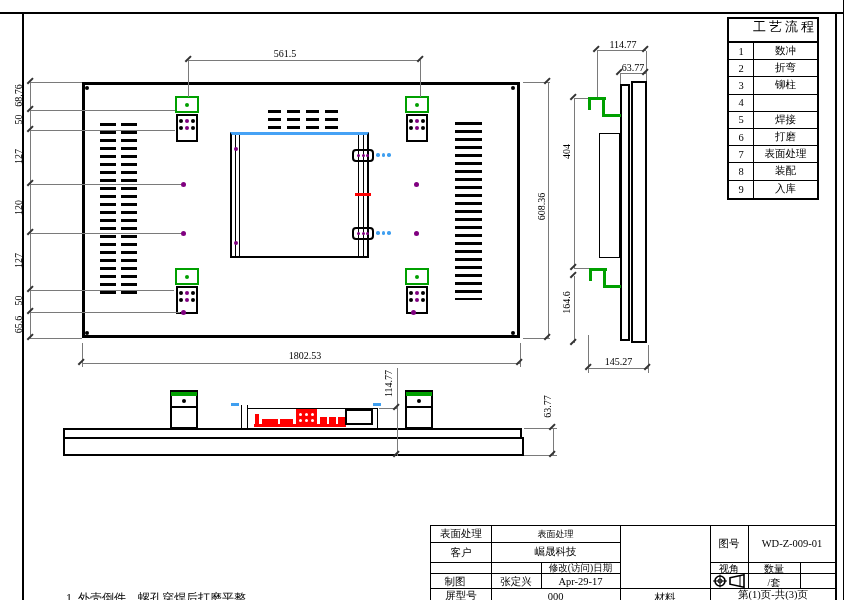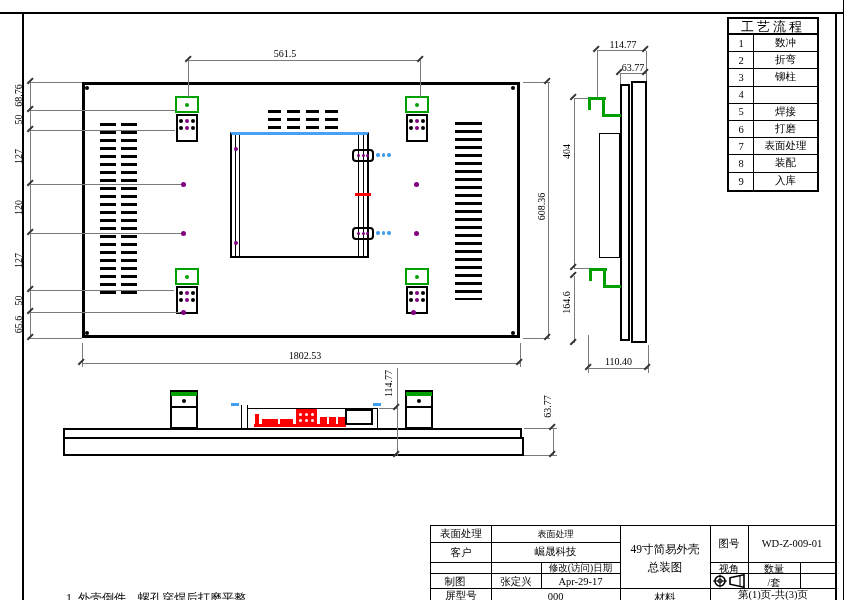--- a/index.html
+++ b/index.html
@@ -38,21 +38,21 @@
 .bb{position:absolute;width:28px;height:39px;border:2px solid #000;background:#fff}
 .bb .gtop{position:absolute;left:-1px;right:-1px;top:0;height:4px;background:#00a000}
 .bb .bdot{position:absolute;left:10px;top:7px;width:4px;height:4px;border-radius:50%;background:#000}
 .bb .bdiv{position:absolute;left:0;right:0;top:14px;height:1.5px;background:#000}
 .red{position:absolute;background:#f00}
 #iocn{position:absolute;left:252px;top:408px;width:100px;height:20px}
 #iocn .red{position:absolute}
 #tall{position:absolute;left:44px;top:1px;width:21px;height:17px;background:#f00;display:grid;grid-template-columns:repeat(3,1fr);place-items:center;padding:2px}
 #tall i{width:3px;height:3px;border-radius:50%;background:#fff}
 #ptab{position:absolute;left:727px;top:17px;width:92px;border:2px solid #000;background:#fff}
-.ph{height:16px;border-bottom:2px solid #000;text-align:center;font-size:13px;letter-spacing:3px;line-height:16px}
+.ph{height:24px;border-bottom:2px solid #000;text-align:right;font-size:13px;letter-spacing:3px;line-height:16px}
 .pr{display:flex;height:17.2px;border-bottom:1px solid #000;align-items:stretch}
 .pr:last-child{border-bottom:none}
 .pn{width:25px;border-right:1px solid #000;font-size:10.5px;display:flex;align-items:center;justify-content:center}
 .pw{flex:1;font-size:10.5px;display:flex;align-items:center;justify-content:center}
 .tb{font-size:10.5px;text-align:center;position:absolute;line-height:1.2;white-space:nowrap}
 .pre{white-space:pre-line}
 </style>
 </head>
 <body>
 
@@ -264,21 +264,21 @@
     <div class="tick" style="left:569px;top:266px"></div>
 
   <div class="vl" style="left:574px;top:276px;height:67px"></div>
   <div class="t vt" style="left:546px;top:297px;width:40px">164.6</div>
   <div class="tick" style="left:569px;top:274px"></div>
     <div class="tick" style="left:569px;top:341px"></div>
 
   <div class="hl" style="left:589px;top:368px;width:59px"></div>
   <div class="vl" style="left:588px;top:335px;height:38px"></div>
   <div class="vl" style="left:648px;top:345px;height:28px"></div>
-  <div class="t ct" style="left:589px;top:356px;width:59px">110.40</div>
+  <div class="t ct" style="left:589px;top:356px;width:59px">145.27</div>
   <div class="tick" style="left:584px;top:366px"></div>
     <div class="tick" style="left:643px;top:366px"></div>
 
   <div class="a" style="left:63px;top:428px;width:459px;height:11px;border:2px solid #000"></div>
   <div class="a" style="left:63px;top:437px;width:461px;height:19px;border:2px solid #000"></div>
   <div class="bb" style="left:170px;top:390px">
     <i class="gtop"></i>
     <i class="bdot"></i>
     <i class="bdiv"></i>
   </div>
@@ -384,22 +384,20 @@
   <div class="tb" style="left:432px;top:528px;width:58px">表面处理</div>
   <div class="tb" style="left:491px;top:529px;width:129px;font-size:9px">表面处理</div>
   <div class="tb" style="left:432px;top:547px;width:58px">客户</div>
   <div class="tb" style="left:491px;top:546px;width:129px">崛晟科技</div>
   <div class="tb" style="left:542px;top:563px;width:77px;font-size:9.5px">修改(访问)日期</div>
   <div class="tb" style="left:432px;top:576px;width:46px">制图</div>
   <div class="tb" style="left:492px;top:576px;width:48px">张定兴</div>
   <div class="tb" style="left:542px;top:576px;width:77px">Apr-29-17</div>
   <div class="tb" style="left:432px;top:590px;width:58px">屏型号</div>
   <div class="tb" style="left:491px;top:591px;width:129px">000</div>
-  <div class="tb pre" style="left:621px;top:540px;width:88px;font-size:11.5px;line-height:1.6">49寸简易外壳
-总装图</div>
   <div class="tb" style="left:621px;top:592px;width:88px">材料</div>
   <div class="tb" style="left:711px;top:538px;width:36px">图号</div>
   <div class="tb" style="left:749px;top:538px;width:86px">WD-Z-009-01</div>
   <div class="tb" style="left:711px;top:563px;width:36px;font-size:10px">视角</div>
   <div class="tb" style="left:749px;top:563px;width:50px;font-size:10px">数量</div>
   <div class="tb" style="left:749px;top:577px;width:50px;font-size:10px">/套</div>
   <div class="tb" style="left:711px;top:589px;width:124px">第(1)页-共(3)页</div>
   <svg class="a" style="left:712px;top:574px" width="34" height="14" viewBox="0 0 34 14">
     <line x1="1" y1="7" x2="15" y2="7" stroke="#000" stroke-width="1"></line>
     <line x1="8" y1="0.5" x2="8" y2="13.5" stroke="#000" stroke-width="1"></line>

